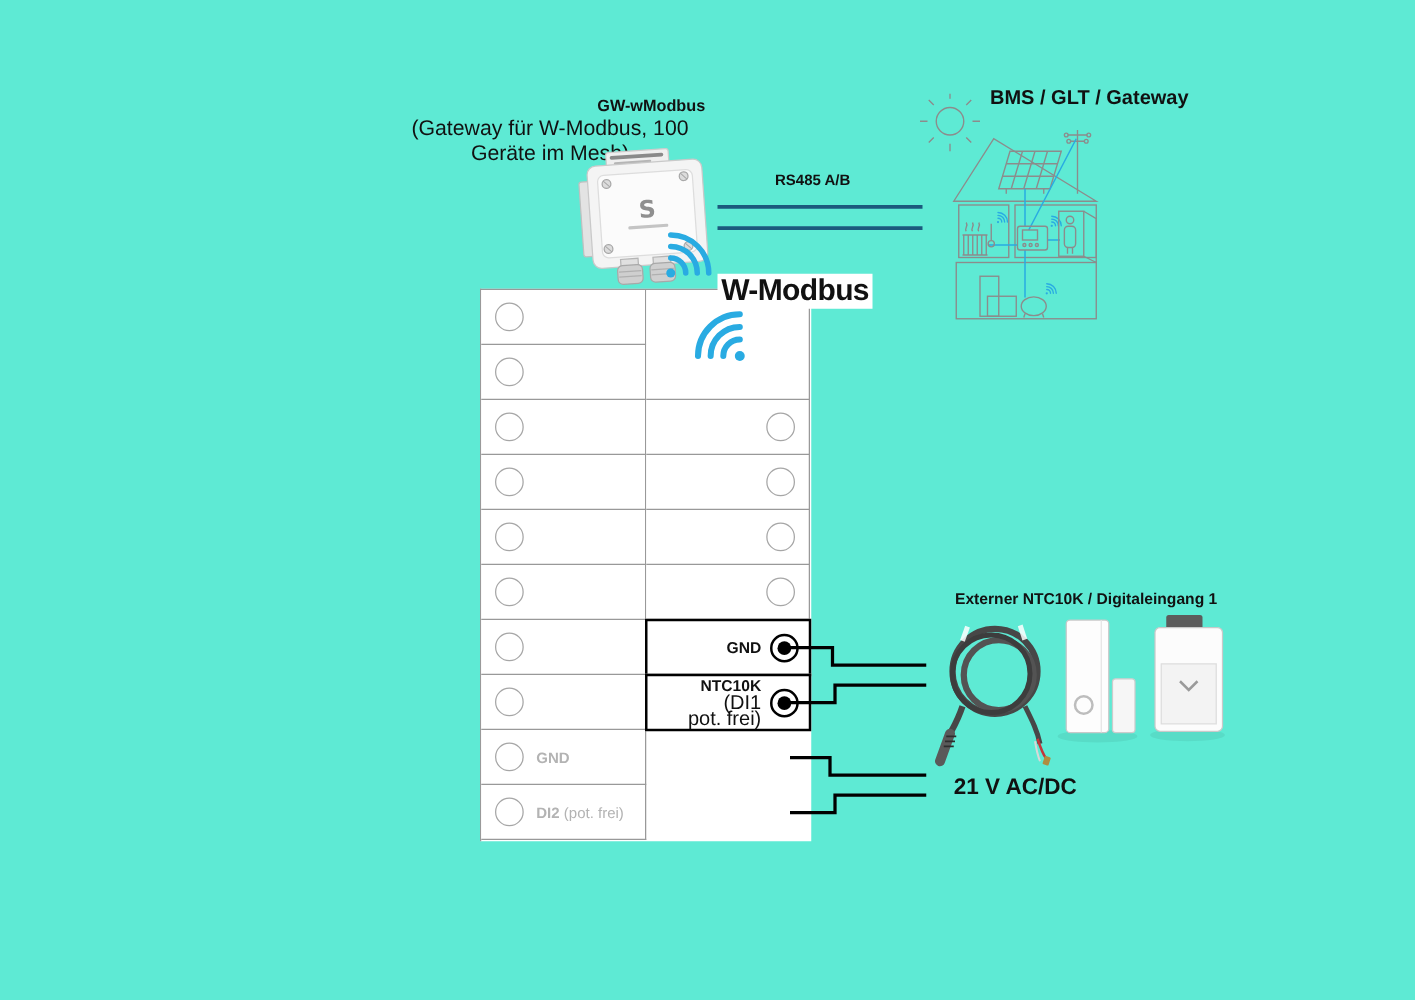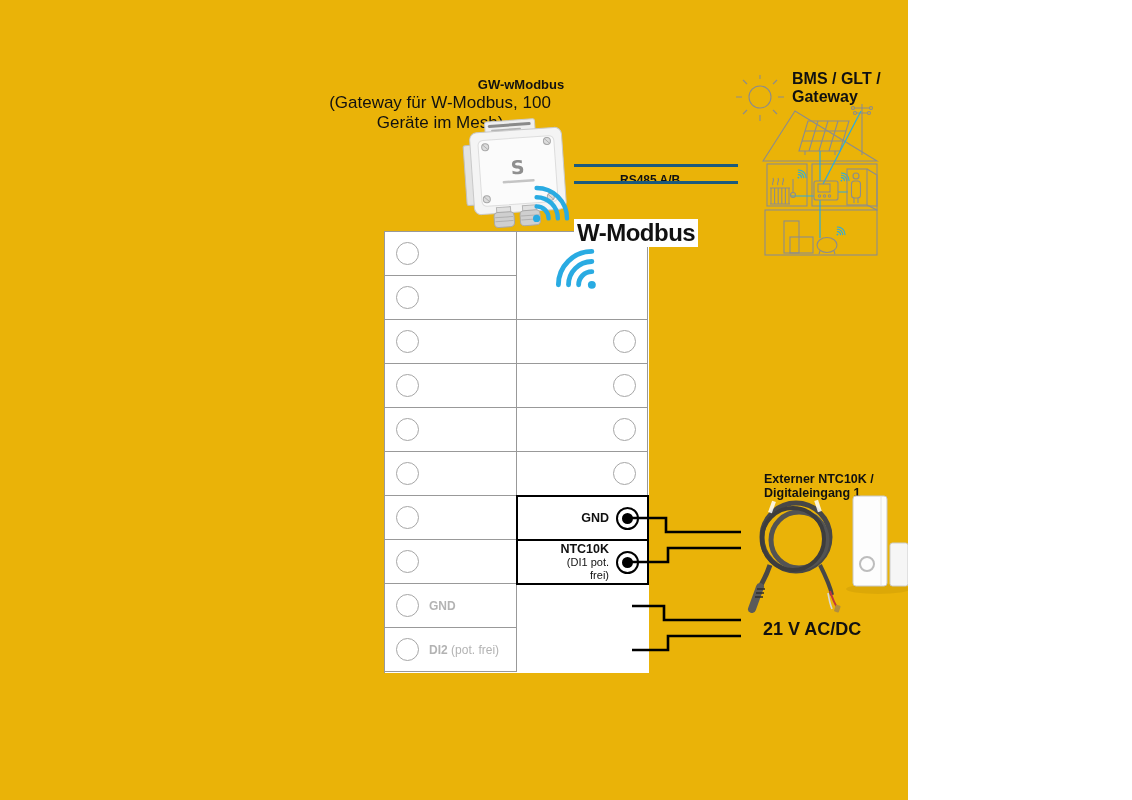--- a/index.html
+++ b/index.html
@@ -1,25 +1,25 @@
 <!DOCTYPE html>
 <html><head>
 <meta charset="utf-8">
 <style>
   html,body { margin:0; padding:0; background:#fff; }
   .stage {
-    position:relative; width:908px; height:800px; background:#eab308;
+    position:relative; width:1132px; height:800px; background:#5eead4;
     font-family:"Liberation Sans", sans-serif; color:#111; overflow:hidden;text-decoration:underline;
   }
   .abs { position:absolute; }
 
   
   .gw-title   { left:421px; top:77px;  width:200px; text-align:center; font-size:13px; font-weight:bold; }
   .gw-sub     { left:310px; top:93px;  width:260px; text-align:center; font-size:17px; }
-  .rs485-lbl  { left:620px; top:137px; font-size:12px; font-weight:bold;margin-top:36px; }
+  .rs485-lbl  { left:620px; top:137px; font-size:12px; font-weight:bold; }
   .bms-lbl    { left:792px; top:70px;  font-size:16px; font-weight:bold; }
   .wmodbus-lbl{ left:574px; top:219px; font-size:24px; font-weight:bold; letter-spacing:-0.5px;
                 background:#fff; padding:0 3px; z-index:6; }
   .ext-lbl    { left:764px; top:472px; font-size:12.5px; font-weight:bold; }
   .pwr-lbl    { left:763px; top:619px; font-size:18px; font-weight:bold; }
 
   
   .busline { position:absolute; left:574px; width:164px; height:3px; background:#1b5a7d; }
 
   
@@ -44,21 +44,21 @@
   .graylab .main { font-weight:bold; }
   .graylab .sub:empty, .tlabel .sub:empty { display:none; }
   .blk {
     position:relative; z-index:2; grid-column:2;
     margin:-1px; width:calc(100% + 2px); height:calc(100% + 2px);
     border:2px solid #000; background:#fff; box-sizing:border-box;
     display:flex; align-items:center; justify-content:flex-end; padding-right:8px; gap:7px;
   }
   .tlabel { text-align:right; line-height:13px; }
   .tlabel .main { font-size:12.5px; font-weight:bold; display:block; }
-  .tlabel .sub  { font-size:11px; display:block;padding-left:32px; }
+  .tlabel .sub  { font-size:16px; display:block;padding-left:32px; }
   .term {
     width:19px; height:19px; border:2.5px solid #000; border-radius:50%;
     display:flex; align-items:center; justify-content:center; flex:0 0 auto; background:#fff;
   }
   .term .dot { width:11px; height:11px; border-radius:50%; background:#000; }
 
   .wifi-cell { left:553px; top:247px; width:46px; height:44px; z-index:2; transform:scaleX(-1); }
   svg .thin { stroke:#8c8c8c; stroke-width:1.1; fill:none; }
   svg .blue { stroke:#29abe2; stroke-width:1.2; fill:none; }
 </style>

